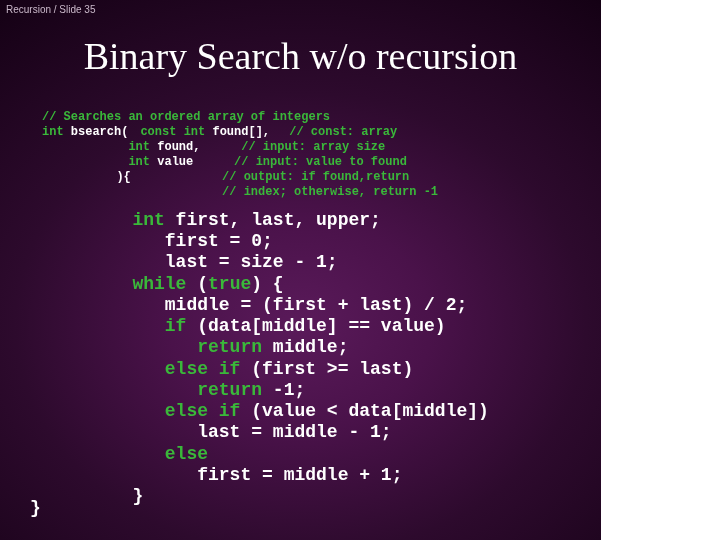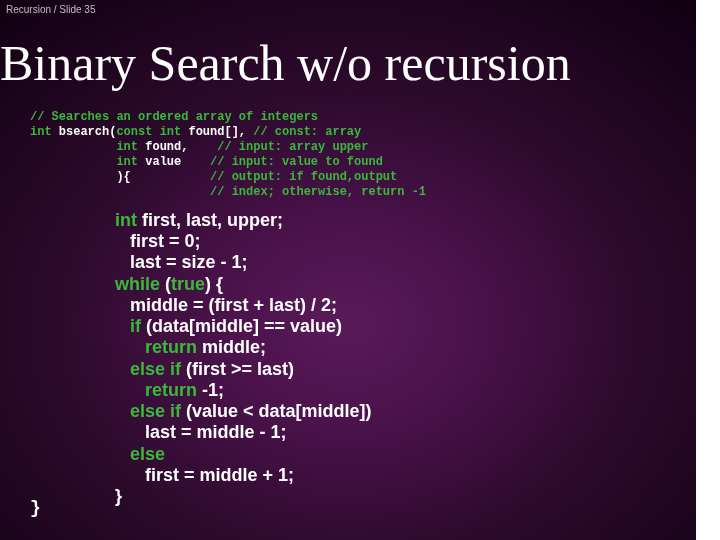--- a/index.html
+++ b/index.html
@@ -4,61 +4,62 @@
 <style>
   html, body {
     margin: 0;
     padding: 0;
     width: 720px;
     height: 540px;
     overflow: hidden;
     font-family: "Times New Roman", Times, serif;
   }
   .slide {
-    width: 696px;
+    width: 601px;
     height: 540px;
     background: radial-gradient(ellipse 520px 420px at 50% 60%, #5a1a5a 0%, #4a124a 25%, #2d0a2d 55%, #120012 100%);
     position: relative;
     box-sizing: border-box;
     padding-left: 40px;
   }
   .header {
     position: absolute;
     top: 4px;
     left: 6px;
     font-family: Arial, sans-serif;
     font-size: 10px;
     color: #c9b8c9;
   }
   .title {
     position: absolute;
     top: 34px;
     left: 0;
     right: 0;
-    font-size: 50px;
+    text-align: center;
+    font-size: 38px;
     color: #ffffff;
     font-family: "Times New Roman", Times, serif;
   }
   .sig {
     position: absolute;
     top: 110px;
     left: 30px;
     font-family: "Courier New", Courier, monospace;
     font-size: 12px;
     font-weight: bold;
     color: #ffffff;
     line-height: 1.25;
     white-space: pre;
   }
-  .sig .kw { color: #3ab83a; }
+  .sig .kw { color: #3ab83a; margin-left: 12px; }
   .body {
     position: absolute;
     top: 210px;
     left: 100px;
-    font-family: Liberation Sans, sans-serif;
+    font-family: Liberation Mono, monospace;
     font-size: 18px;
     font-weight: bold;
     color: #ffffff;
     line-height: 1.18;
     white-space: pre;
   }
   .body .kw { color: #3ab83a; }
   .closebrace {
     position: absolute;
     top: 498px;
@@ -71,23 +72,23 @@
 </style>
 </head>
 <body>
 
 <div class="slide">
   <div class="header">Recursion / Slide 35</div>
   <div class="title">Binary Search w/o recursion</div>
 
   <div class="sig"><span class="kw">// Searches an ordered array of integers</span>
 <span class="kw">int</span><span> bsearch(</span><span class="kw">const int</span><span> found[], </span><span class="kw">// const: array</span>
-<span>            </span><span class="kw">int</span><span> found,    </span><span class="kw">// input: array upper</span>
+<span>            </span><span class="kw">int</span><span> found,    </span><span class="kw">// input: array size</span>
 <span>            </span><span class="kw">int</span><span> value    </span><span class="kw">// input: value to found</span>
-<span>            ){           </span><span class="kw">// output: if found,output</span>
+<span>            ){           </span><span class="kw">// output: if found,return</span>
 <span>                         </span><span class="kw">// index; otherwise, return -1</span></div>
 
   <div class="body"><span>   </span><span class="kw">int</span><span> first, last, upper;</span>
 <span>      first = 0;</span>
 <span>      last = size - 1;</span>
 <span>   </span><span class="kw">while</span><span> (</span><span class="kw">true</span><span>) {</span>
 <span>      middle = (first + last) / 2;</span>
 <span>      </span><span class="kw">if</span><span> (data[middle] == value)</span>
 <span>         </span><span class="kw">return</span><span> middle;</span>
 <span>      </span><span class="kw">else if</span><span> (first &gt;= last)</span>

